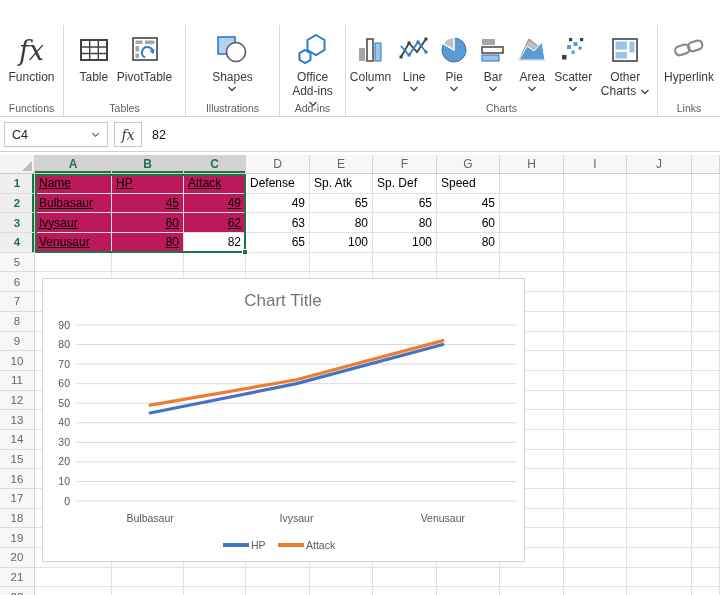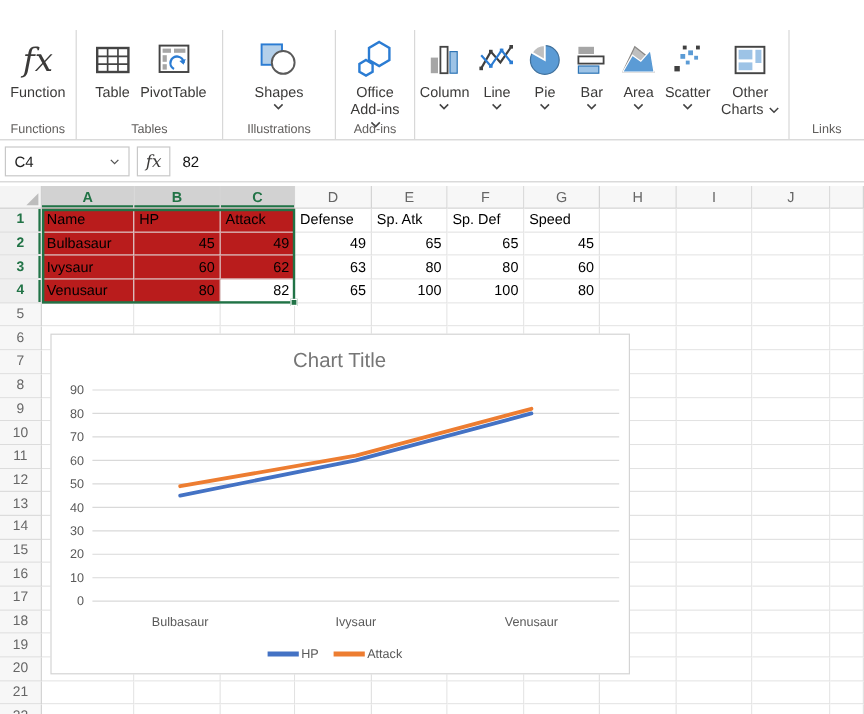--- a/index.html
+++ b/index.html
@@ -33,21 +33,21 @@
   .hrow { display:flex; height:19px; }
   .corner { position:relative; width:35px; flex:none; background:#f4f4f4; border-right:1px solid #cfcfcf; border-bottom:1px solid #cfcfcf; }
   .corner .tri { position:absolute; right:2px; bottom:2px; width:0; height:0; border-bottom:10px solid #bdbdbd; border-left:10px solid transparent; }
   .colhdr { flex:none; background:#f7f7f7; border-right:1px solid #d4d4d4; border-bottom:1px solid #cfcfcf; color:#666; font-size:12px; display:flex; align-items:center; justify-content:center; }
   .colhdr.sel { background:#d2d2d2; color:#217346; font-weight:700; box-shadow:inset 0 -2px 0 #217346; }
   .grow { display:flex; height:19.7px; }
   .rowhdr { flex:none; width:35px; background:#f7f7f7; border-right:1px solid #d4d4d4; border-bottom:1px solid #dcdcdc; color:#666; font-size:11.5px; display:flex; align-items:center; justify-content:center; }
   .rowhdr.sel { background:#efefef; color:#217346; font-weight:700; box-shadow:inset -2px 0 0 #217346; }
   .cell { flex:none; border-right:1px solid #e2e2e2; border-bottom:1px solid #e2e2e2; font-size:12px; color:#000; padding:0 4px; display:flex; align-items:center; overflow:hidden; white-space:nowrap; background:#fff; }
   .cell.num { justify-content:flex-end; }
-  .cell.sel { background:#b91c1c; }
+  .cell.sel { background:#be185d;text-decoration:underline; }
   .cell.active { background:#fff; }
   .selbox { position:absolute; left:35px; top:19px; width:211px; height:79px; border:2px solid #217346; pointer-events:none; }
   .handle { position:absolute; right:-4px; bottom:-4px; width:6px; height:6px; background:#217346; border:1px solid #fff; pointer-events:auto; }
 
   
   .chart { position:absolute; left:42px; top:278px; width:483px; height:284px; background:#fff; border:1px solid #d4d4d4; z-index:5; }
 </style>
 </head>
 <body>
 
@@ -217,23 +217,35 @@
               <rect x="5" y="6" width="24" height="22" fill="#fff" stroke="#444" stroke-width="1.6"></rect>
               <rect x="7.5" y="8.5" width="11.5" height="8" fill="#9dc3e6"></rect>
               <rect x="7.5" y="19" width="11.5" height="6.5" fill="#9dc3e6"></rect>
               <rect x="21.5" y="8.5" width="5" height="11" fill="#9dc3e6"></rect>
             </svg>
         </span>
         <span class="blabel wrap" style="width:56px;"><span>Other Charts</span> <svg width="10" height="6" viewBox="0 0 10 6">
               <path d="M1.5 1 L5 4.5 L8.5 1" fill="none" stroke="#444" stroke-width="1.3"></path>
             </svg></span>
       </div>
+      <span class="glabel">Charts</span>
     </div>
 
     <div class="rgroup" style="flex:1; border-right:none;">
+      <div class="rbtn">
+        <span class="ricon">
+          <svg width="36" height="34" viewBox="0 0 36 34">
+              <g fill="none" stroke="#8a8886" stroke-width="2.2">
+                <rect x="4" y="12.5" width="14.5" height="9" rx="4.5" transform="rotate(-18 11 17)"></rect>
+                <rect x="17" y="8.5" width="14.5" height="9" rx="4.5" transform="rotate(-18 24 13)"></rect>
+              </g>
+            </svg>
+        </span>
+        <span class="blabel">Hyperlink</span>
+      </div>
       <span class="glabel">Links</span>
     </div>
   </div>
 
   <div class="fbar">
     <div class="namebox">
       <span>C4</span>
       <svg width="9" height="6" viewBox="0 0 10 6">
           <path d="M1.5 1 L5 4.5 L8.5 1" fill="none" stroke="#555" stroke-width="1.2"></path>
         </svg>

